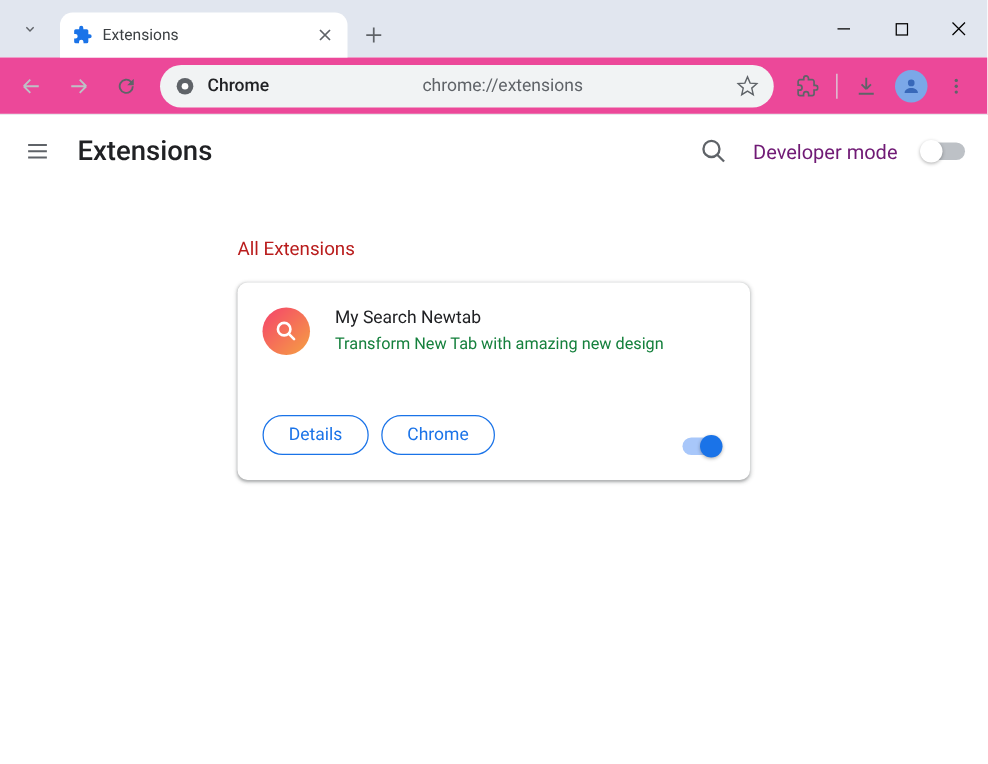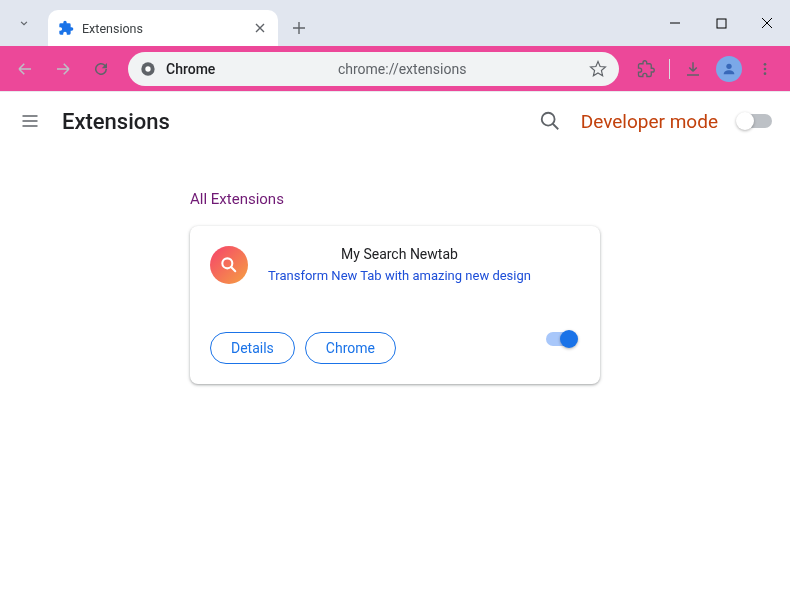--- a/index.html
+++ b/index.html
@@ -22,33 +22,33 @@
 .addr-text { font-size: 14px; color: #5f6368; flex: 1; text-align: center; }
 .right-icons { display: flex; align-items: center; gap: 2px; }
 .icon-btn { width: 34px; height: 34px; display: flex; align-items: center; justify-content: center; border-radius: 50%; }
 .avatar { width: 26px; height: 26px; border-radius: 50%; background: #7ba8e8; display: flex; align-items: center; justify-content: center; }
 
 
 .page-header { height: 58px; display: flex; align-items: center; padding: 0 18px; gap: 20px; }
 .hamburger { width: 24px; height: 24px; display: flex; align-items: center; justify-content: center; }
 .page-title { font-size: 22px; color: #202124; font-weight: 500; }
 .header-right { margin-left: auto; display: flex; align-items: center; gap: 20px; }
-.dev-mode { font-size: 19px; color: #c2410c; }
+.dev-mode { font-size: 16px; color: #701a75; }
 .toggle-off { width: 34px; height: 14px; background: #bdc1c6; border-radius: 7px; position: relative; }
 .toggle-off::after { content: ''; position: absolute; width: 18px; height: 18px; background: #fff; border-radius: 50%; top: -2px; left: -2px; box-shadow: 0 1px 3px rgba(0,0,0,0.3); }
 
 
 .content { padding: 40px 0 0 190px; }
-.section-title { font-size: 15px; color: #701a75; margin-bottom: 18px; }
+.section-title { font-size: 15px; color: #b91c1c; margin-bottom: 18px; }
 .ext-card { width: 410px; background: #fff; border-radius: 8px; box-shadow: 0 1px 2px rgba(60,64,67,0.3), 0 1px 3px 1px rgba(60,64,67,0.15); padding: 20px; }
-.ext-top { display: flex; gap: 20px; margin-bottom: 48px; text-align: center; }
+.ext-top { display: flex; gap: 20px; margin-bottom: 48px; }
 .ext-icon { width: 38px; height: 38px; border-radius: 50%; background: linear-gradient(135deg, #f5426c 0%, #f5a142 100%); display: flex; align-items: center; justify-content: center; flex-shrink: 0; }
 .ext-name { font-size: 14px; color: #202124; margin-bottom: 6px; }
-.ext-desc { font-size: 13px; color: #1d4ed8; }
-.ext-bottom { display: flex; align-items: flex-start; gap: 10px; }
+.ext-desc { font-size: 13px; color: #15803d; }
+.ext-bottom { display: flex; align-items: flex-end; gap: 10px; }
 .pill-btn { border: 1px solid #1a73e8; color: #1a73e8; background: #fff; border-radius: 18px; padding: 7px 20px; font-size: 14px; cursor: pointer; }
 .toggle-on { width: 30px; height: 14px; background: #a8c7fa; border-radius: 7px; position: relative; margin-left: auto; margin-right: 4px; }
 .toggle-on::after { content: ''; position: absolute; width: 18px; height: 18px; background: #1a73e8; border-radius: 50%; top: -2px; right: -2px; box-shadow: 0 1px 3px rgba(0,0,0,0.3); }
 
 .sep { width: 1px; height: 20px; background: #dadce0; margin: 0 4px; }
 
 svg { display: block; }
 </style>
 </head>
 <body>

